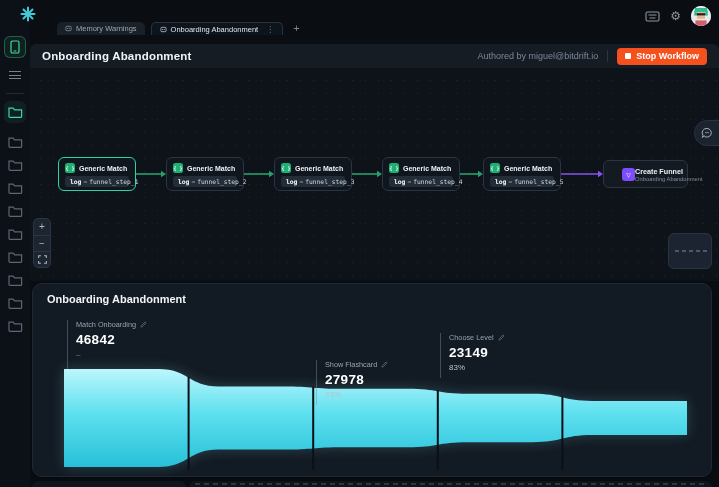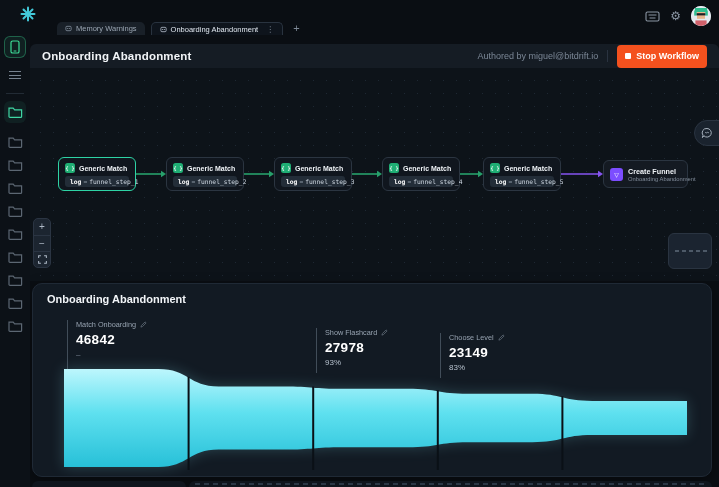--- a/index.html
+++ b/index.html
@@ -34,40 +34,40 @@
   .tab .dots { margin-left:4px; color:#7d8896; font-size:8px; }
   .newtab { background:transparent; border:none; color:#7d8896; font-size:11px; cursor:pointer; padding:0 4px; line-height:13px; }
   
   .wf-header { position:absolute; left:30px; top:44px; width:689px; height:24px; background:#151c24;
                border-radius:6px 6px 0 0; display:flex; align-items:center; padding:0 12px; z-index:4; }
   .wf-title { font-size:11.5px; font-weight:bold; letter-spacing:.2px; color:#f2f5f8; }
   .wf-right { margin-left:auto; display:flex; align-items:center; gap:9px; }
   .authored { font-size:9px; color:#7b8796; }
   .vsep { width:1px; height:12px; background:#2a3340; }
   .stop-btn { display:flex; align-items:center; gap:5px; background:#f4511e; color:#fff; border:none; cursor:pointer;
-              height:23px; padding:0 8px; border-radius:4px; font-size:9px; font-weight:bold; font-family:"Liberation Sans",sans-serif; }
+              height:17px; padding:0 8px; border-radius:4px; font-size:9px; font-weight:bold; font-family:"Liberation Sans",sans-serif; }
   .stop-sq { width:6px; height:6px; background:#fff; border-radius:1px; display:inline-block; }
   
   .canvas { position:absolute; left:30px; top:68px; width:689px; height:213px; background:#0d1319; overflow:hidden; z-index:3;
             background-image: radial-gradient(#1e2833 0.8px, transparent 0.9px); background-size:13px 13px; background-position:4px 6px; }
   .edges { position:absolute; left:0; top:0; width:689px; height:213px; }
   .node { position:absolute; top:89px; width:78px; height:34px; background:#10161e; border:1px solid #2b3541;
           border-radius:6px; padding:5px 6px 4px; cursor:pointer; }
   .node.selected { border-color:#2ed3a5; }
   .node-head { display:flex; align-items:center; gap:4px; }
   .node-ic { width:10px; height:10px; background:#1fae74; border-radius:2.5px; color:#fff; font-size:5px; font-weight:bold;
              display:flex; align-items:center; justify-content:center; font-family:"DejaVu Sans Mono", monospace; }
   .node-title { font-size:7px; font-weight:bold; color:#eef2f6; white-space:nowrap; }
   .node-pill { margin-top:3px; background:#232d38; border-radius:3px; height:11px; display:flex; align-items:center; gap:2px;
                padding:0 5px; font-size:6.3px; font-family:"DejaVu Sans Mono", monospace; white-space:nowrap; }
   .pill-key { font-weight:bold; color:#fff; }
   .pill-eq { color:#8a95a3; }
   .pill-val { color:#cdd6e0; }
   .create-node { position:absolute; left:573px; top:92px; width:85px; height:28px; background:#141a22; border:1px solid #2b3541;
-                 border-radius:6px; display:flex; align-items:center; gap:5px; padding:0 6px; cursor:pointer; }
+                 border-radius:6px; display:flex; align-items:center; padding:0 18px; cursor:pointer; }
   .cf-ic { width:13px; height:13px; background:#7c4dff; border-radius:3px; color:#fff; font-size:6px;
            display:flex; align-items:center; justify-content:center; flex:0 0 13px; }
   .cf-title { font-size:7.2px; font-weight:bold; color:#eef2f6; white-space:nowrap; }
   .cf-sub { font-size:5.8px; color:#828d9b; white-space:nowrap; }
   .zoomctrl { position:absolute; left:3px; top:150px; width:18px; background:#1c2530; border:1px solid #2b3543; border-radius:5px; overflow:hidden; }
   .zbtn { width:100%; height:16px; background:transparent; border:none; color:#aeb9c6; font-size:10px; cursor:pointer;
           display:flex; align-items:center; justify-content:center; line-height:1; }
   .zbtn + .zbtn { border-top:1px solid #2b3543; }
   .chat-pill { position:absolute; left:664px; top:52px; width:28px; height:26px; background:#1a232e; border:1px solid #2a3441;
                border-radius:13px 0 0 13px; display:flex; align-items:center; padding-left:6px; cursor:pointer; }
@@ -349,21 +349,21 @@
   <div class="stage first" style="left:34px;top:36px;height:49px">
     <div class="s-label">
         <span>Match Onboarding</span>
       <svg width="7" height="7" viewBox="0 0 8 8">
           <path d="M1 7 L1.6 5.2 5.8 1 7 2.2 2.8 6.4 Z" fill="none" stroke="#6d7885" stroke-width=".8"></path>
         </svg>
       </div>
     <div class="s-value">46842</div>
     <div class="s-pct">–</div>
   </div>
-  <div class="stage" style="left:283px;top:44px;height:45px">
+  <div class="stage" style="left:283px;top:76px;height:45px">
     <div class="s-label">
         <span>Show Flashcard</span>
       <svg width="7" height="7" viewBox="0 0 8 8">
           <path d="M1 7 L1.6 5.2 5.8 1 7 2.2 2.8 6.4 Z" fill="none" stroke="#6d7885" stroke-width=".8"></path>
         </svg>
       </div>
     <div class="s-value">27978</div>
     <div class="s-pct">93%</div>
   </div>
   <div class="stage" style="left:407px;top:49px;height:45px">

